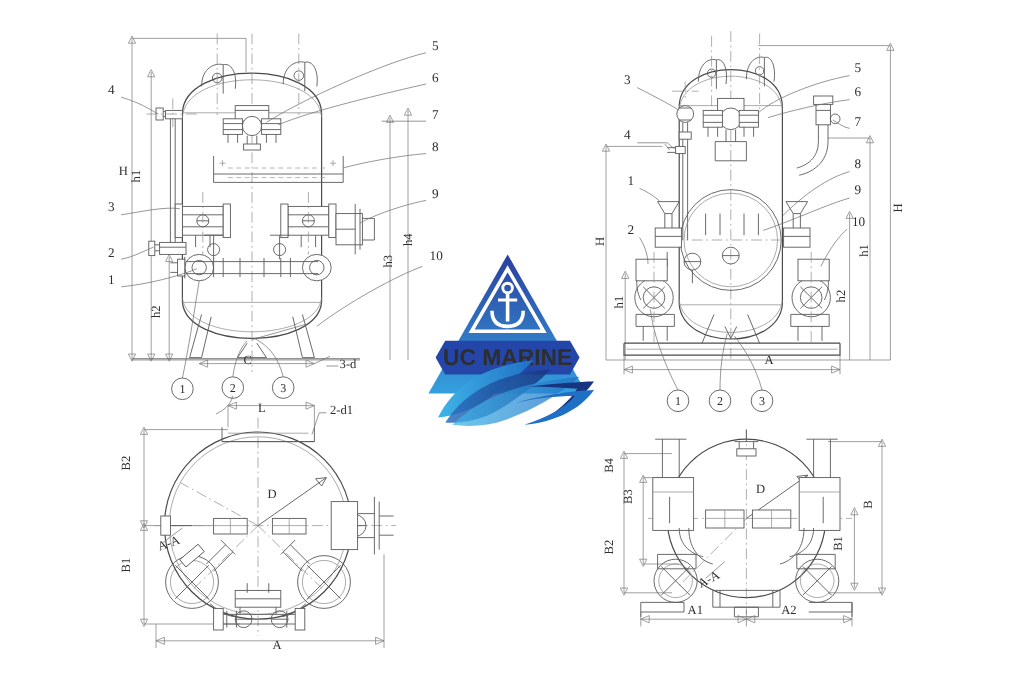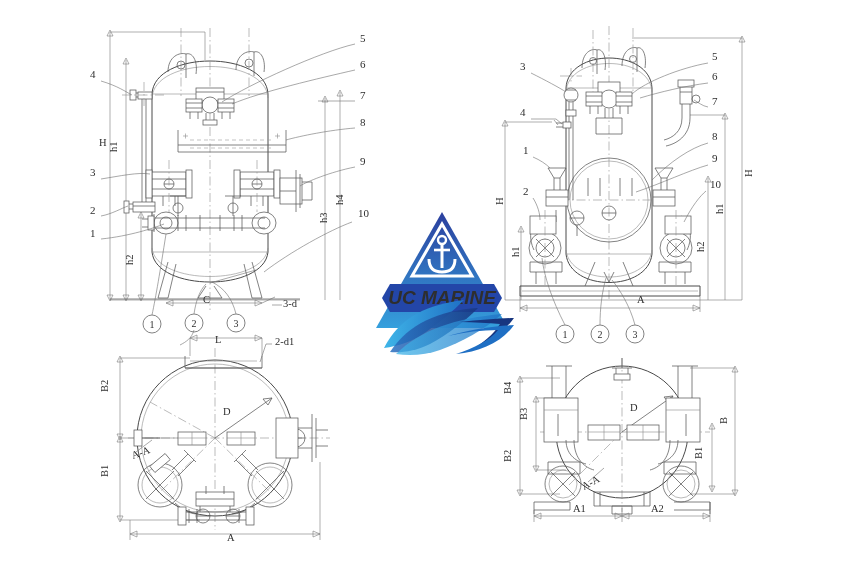--- a/index.html
+++ b/index.html
@@ -555,21 +555,21 @@
         <text x="152" y="327.5" class="callout" text-anchor="middle">1</text>
         <text x="194" y="326.5" class="callout" text-anchor="middle">2</text>
         <text x="236" y="326.5" class="callout" text-anchor="middle">3</text>
         <text x="565" y="337.5" class="callout" text-anchor="middle">1</text>
         <text x="600" y="337.5" class="callout" text-anchor="middle">2</text>
         <text x="635" y="337.5" class="callout" text-anchor="middle">3</text>
       </g>
 
 </svg>
 
-<div style="position:absolute;left:356px;top:196px;width:172px;height:160px;font-style:italic;">
+<div style="position:absolute;left:337px;top:196px;width:172px;height:160px;">
   <svg viewBox="0 0 172 160" style="width:172px;height:160px;">
     <defs>
       <linearGradient id="gTri" x1="0" y1="0" x2="0" y2="1">
         <stop offset="0%" stop-color="#2b3f9e"></stop>
         <stop offset="100%" stop-color="#35a0dd"></stop>
       </linearGradient>
       <linearGradient id="gWaveA" x1="0" y1="0" x2="1" y2="0">
         <stop offset="0%" stop-color="#3fb5e8"></stop>
         <stop offset="100%" stop-color="#1f6fc4"></stop>
       </linearGradient>

